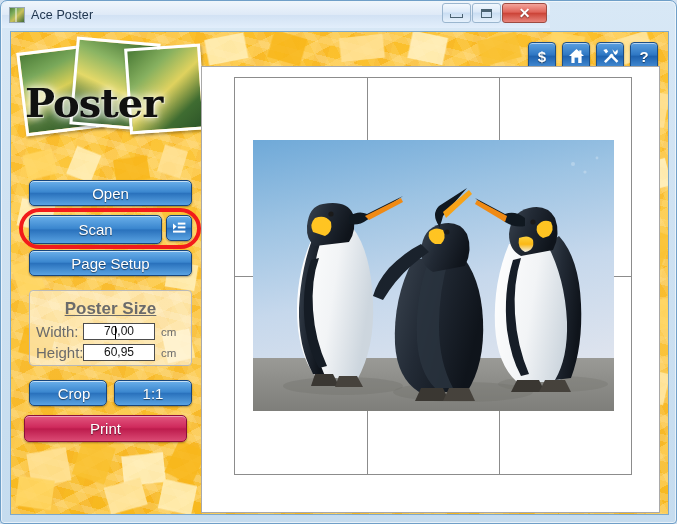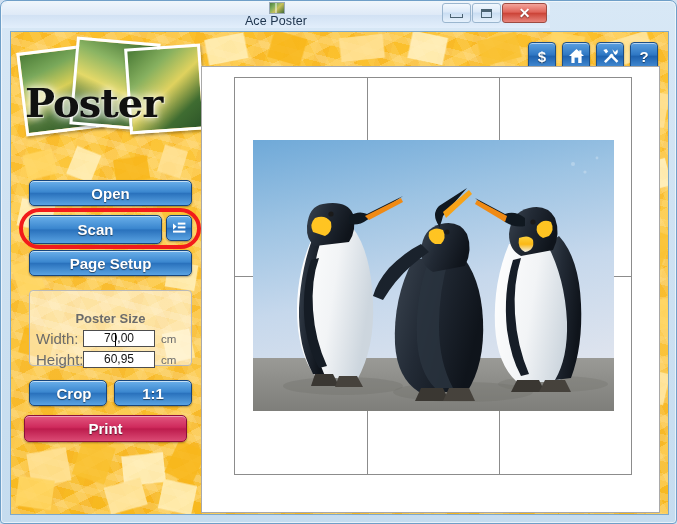--- a/index.html
+++ b/index.html
@@ -14,21 +14,21 @@
     border:1px solid #6f9fc8;
     border-radius:7px 7px 4px 4px;
     background:linear-gradient(to bottom,#d8e8f6 0%,#cfe2f2 40%,#c5dcef 100%);
     box-shadow:inset 0 0 0 1px rgba(255,255,255,.6);
   }
   
   .titlebar{
     position:absolute;left:1px;top:1px;width:548px;height:26px;
     border-radius:6px 6px 0 0;
     background:linear-gradient(to bottom,#eef5fc 0%,#dfeaf7 48%,#d2e2f4 52%,#e2eefb 100%);
-    display:flex;align-items:center;flex-direction:column;
+    display:flex;align-items:center;
   }
   .tb-icon{
     width:16px;height:16px;margin-left:7px;margin-right:6px;
     border:1px solid #9aa9b5;box-sizing:border-box;
     background:linear-gradient(135deg,#4f7e3a 0%,#7fae5e 30%,#c8c05a 55%,#3f6a36 100%);
     position:relative;overflow:hidden;
   }
   .tb-icon::after{
     content:"";position:absolute;left:5px;top:0;width:2px;height:100%;
     background:rgba(255,255,255,.45);
@@ -98,21 +98,21 @@
     color:#fff;font-size:15px;font-weight:bold;
     text-shadow:0 1px 1px rgba(0,0,0,.5);
   }
   .tbtn svg{display:block;}
   
   .btn{
     box-sizing:border-box;
     border:1px solid #17457c;border-radius:5px;
     background:linear-gradient(to bottom,#6bb0ea 0%,#3b87cf 46%,#2a72bd 52%,#5aa3e2 100%);
     box-shadow:inset 0 1px 0 rgba(255,255,255,.6),0 1px 2px rgba(0,0,0,.35);
-    color:#fff;font-weight:bold;font-size:15px;
+    color:#fff;font-weight:normal;font-size:15px;
     display:flex;align-items:center;justify-content:center;
     text-shadow:0 1px 1px rgba(0,0,0,.55);
   }
   .btn-open{position:absolute;left:18px;top:148px;width:163px;height:26px;}
   .btn-scan{position:absolute;left:18px;top:183px;width:133px;height:29px;}
   .btn-scanmenu{position:absolute;left:155px;top:183px;width:26px;height:26px;}
   .btn-pagesetup{position:absolute;left:18px;top:218px;width:163px;height:26px;}
   .btn-crop{position:absolute;left:18px;top:348px;width:78px;height:26px;padding-left:12px;}
   .btn-11{position:absolute;left:103px;top:348px;width:78px;height:26px;}
   .btn-print{
@@ -129,22 +129,23 @@
     box-sizing:border-box;pointer-events:none;
   }
   
   .panel{
     position:absolute;left:18px;top:258px;width:163px;height:76px;
     box-sizing:border-box;
     border:1px solid #b9b9b9;border-radius:4px;
     background:rgba(255,255,255,.52);
   }
   .panel-title{
-    text-align:center;font-size:13px;font-weight:bold;color:#6b6b6b;
-    margin-top:20px;
+    text-align:center;font-size:17px;font-weight:bold;color:#6b6b6b;
+    margin-top:8px;
+    text-decoration:underline;
   }
   .field-row{display:flex;align-items:center;margin:4px 0 0 6px;}
   .field-label{width:42px;font-size:15px;color:#6b6b6b;text-align:right;margin-right:5px;}
   .field-box{
     width:72px;height:17px;box-sizing:border-box;
     border:1px solid #4d4d4d;background:#fff;
     font-size:12px;color:#111;text-align:center;line-height:15px;
     position:relative;
   }
   .field-unit{font-size:11.5px;color:#6b6b6b;margin-left:6px;}

